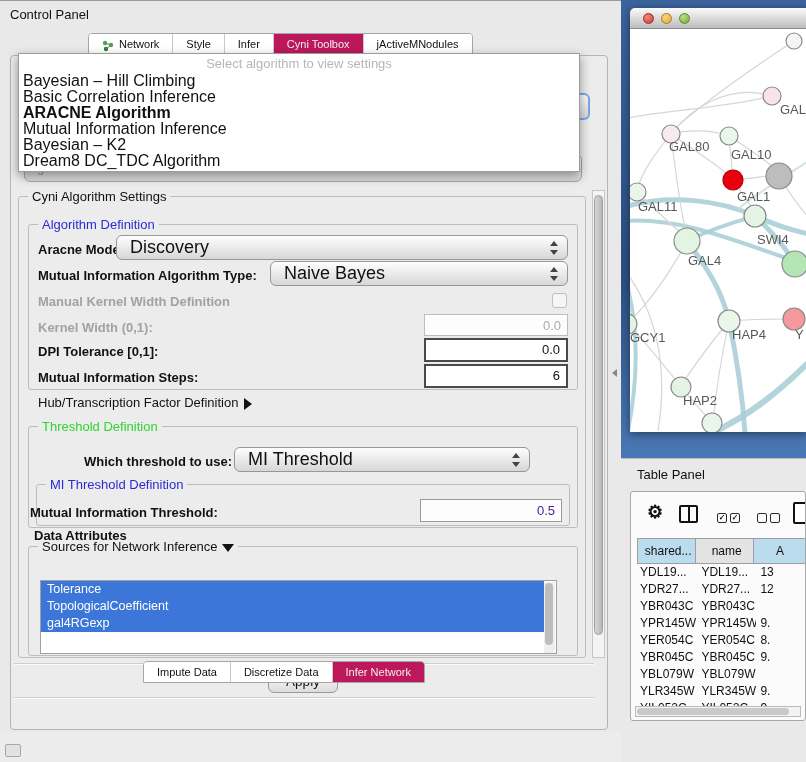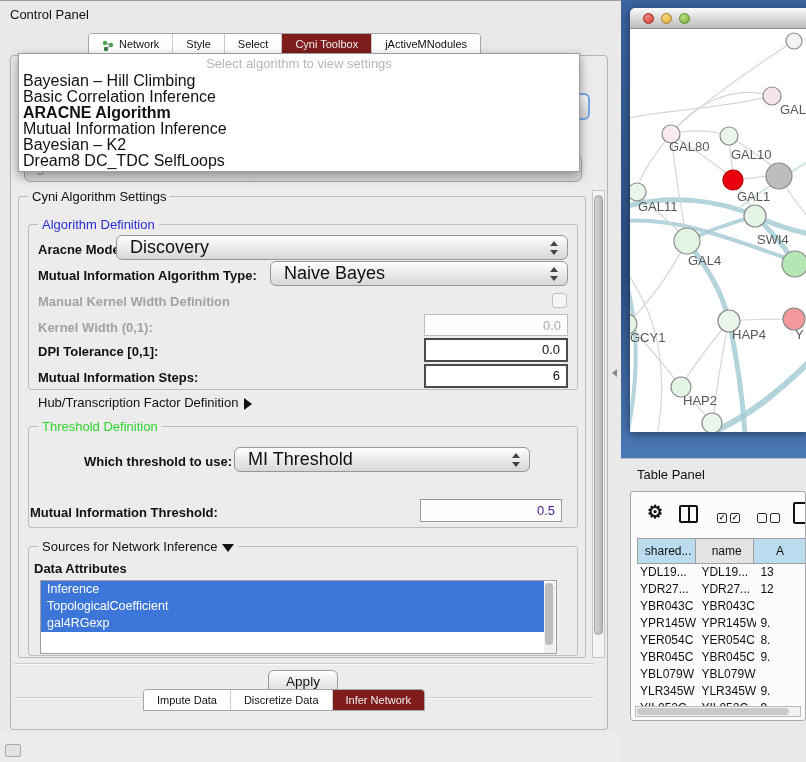--- a/index.html
+++ b/index.html
@@ -15,21 +15,21 @@
   .cp-float { position:absolute; right:26px; top:9px; width:11px; height:11px;
         border:2px solid #1d1d1d; border-radius:2px; }
   .cp-close { position:absolute; right:6px; top:5px; font-size:13px; font-weight:bold; }
 
   .tabbar { position:absolute; display:flex; height:22px; background:#fff;
         border:1px solid #a6a6a6; border-radius:4px 4px 0 0; overflow:hidden; font-size:11px; }
   .cp-tabs { left:88px; top:32px; }
   .tab { padding:0 13px; line-height:21px; background:#fff; color:#111;
         border-right:1px solid #c9c9c9; display:flex; align-items:center; gap:4px; }
   .tab:last-child { border-right:none; }
-  .tab.sel { background:#7f1d1d; color:#efefef; }
+  .tab.sel { background:#be185d; color:#efefef; }
 
   .cp-content { position:absolute; left:10px; top:54px; width:598px; height:675px;
         background:#ececec; border:1px solid #b5b5b5; border-radius:4px; }
 
   
   .popup { position:absolute; left:18px; top:52px; width:562px; z-index:10;
         background:#fff; border:1px solid #9c9c9c; box-shadow:0 4px 10px rgba(0,0,0,.4);
         padding-bottom:2px; }
   .popup-prompt { height:19px; line-height:19px; text-align:center; color:#b6b6b6; font-size:13px; }
   .popup-item { height:16px; line-height:16px; padding-left:4px; font-size:16px; }
@@ -88,21 +88,21 @@
   .vthumb { position:absolute; left:1px; top:4px; width:9px; height:440px;
         background:linear-gradient(90deg,#d6d6d6,#b7b7b7); border:1px solid #9e9e9e; border-radius:5px; }
 
   .sep { position:absolute; left:14px; width:580px; height:2px;
         border-top:1px solid #cfcfcf; border-bottom:1px solid #fafafa; }
 
   .apply-btn { position:absolute; left:268px; top:669px; width:70px; height:23px;
         border:1px solid #9a9a9a; border-radius:6px; background:linear-gradient(#fefefe,#dcdcdc);
         font-size:13.5px; text-align:center; line-height:21px; }
 
-  .cp-bottom-tabs { left:143px; top:688px; }
+  .cp-bottom-tabs { left:143px; top:660px; }
 
   .mini-icon { position:absolute; left:5px; top:744px; width:16px; height:13px;
         background:#e2e2e2; border:1px solid #a8a8a8; border-radius:2px; }
   .splitter-grip { position:absolute; left:612px; top:369px; width:0; height:0;
         border-top:4px solid transparent; border-bottom:4px solid transparent;
         border-right:5px solid #8a8a8a; }
 
   
   .desktop { position:absolute; left:621px; top:0; width:185px; height:458px;
         background:linear-gradient(180deg,#3b639e 0%,#2c4f82 60%,#4a78b5 100%); }
@@ -168,21 +168,21 @@
             <line x1="3" y1="3" x2="9" y2="5" stroke="#777" stroke-width="1"></line>
             <line x1="4" y1="9" x2="9" y2="5" stroke="#777" stroke-width="1"></line>
           </svg>
       </span>
       <span>Network</span>
     </div>
     <div class="tab">
         <span>Style</span>
       </div>
     <div class="tab">
-        <span>Select</span>
+        <span>Infer</span>
       </div>
     <div class="tab sel">
         <span>Cyni Toolbox</span>
       </div>
     <div class="tab">
         <span>jActiveMNodules</span>
       </div>
   </div>
 
   <div class="cp-content"></div>
@@ -190,21 +190,21 @@
   <div class="combo-sliver"></div>
   <div class="table-combo">galFiltered.sif default node</div>
 
   <div class="popup">
     <div class="popup-prompt">Select algorithm to view settings</div>
     <div class="popup-item">Bayesian – Hill Climbing</div>
     <div class="popup-item">Basic Correlation Inference</div>
     <div class="popup-item bold">ARACNE Algorithm</div>
     <div class="popup-item">Mutual Information Inference</div>
     <div class="popup-item">Bayesian – K2</div>
-    <div class="popup-item">Dream8 DC_TDC SelfLoops</div>
+    <div class="popup-item">Dream8 DC_TDC Algorithm</div>
   </div>
 
   <div class="group" style="left:18px; top:195px; width:568px; height:462px;">
     <span class="legend">Cyni Algorithm Settings</span>
   </div>
   <div class="vscroll">
       <div class="vthumb"></div>
     </div>
 
   <div class="group" style="left:28px; top:223px; width:550px; height:166px;">
@@ -234,31 +234,34 @@
   </span>
 
   <div class="group" style="left:28px; top:425px; width:550px; height:102px;">
     <span class="legend lg-green">Threshold Definition</span>
   </div>
   <span class="lbl" style="left:84px; top:453px;">Which threshold to use:</span>
   <div class="combo" style="left:234px; top:446px; width:296px; height:25px;">
     <span>MI Threshold</span>
     <span class="spin"></span>
   </div>
+  <div class="group" style="left:36px; top:483px; width:534px; height:42px;">
+    <span class="legend lg-blue">MI Threshold Definition</span>
+  </div>
   <span class="lbl" style="left:30px; top:504px;">Mutual Information Threshold:</span>
   <div class="field f-dis" style="left:420px; top:498px; width:142px; height:23px; color:#4c1d95; border-color:#9a9a9a;">0.5</div>
 
   <div class="group" style="left:28px; top:545px; width:550px; height:110px;">
     <span class="legend">
       <span>Sources for Network Inference</span><span class="tri-down"></span>
     </span>
   </div>
-  <span class="lbl" style="left:34px; top:560px;">Data Attributes</span>
+  <span class="lbl" style="left:34px; top:527px;">Data Attributes</span>
   <div class="attr-list">
-    <div class="attr-item">Inference</div>
+    <div class="attr-item">Tolerance</div>
     <div class="attr-item">TopologicalCoefficient</div>
     <div class="attr-item">gal4RGexp</div>
     <div class="attr-scroll">
         <div class="attr-thumb"></div>
       </div>
   </div>
 
   <div class="sep" style="top:662px;"></div>
   <div class="apply-btn">Apply</div>
   <div class="sep" style="top:696px;"></div>

